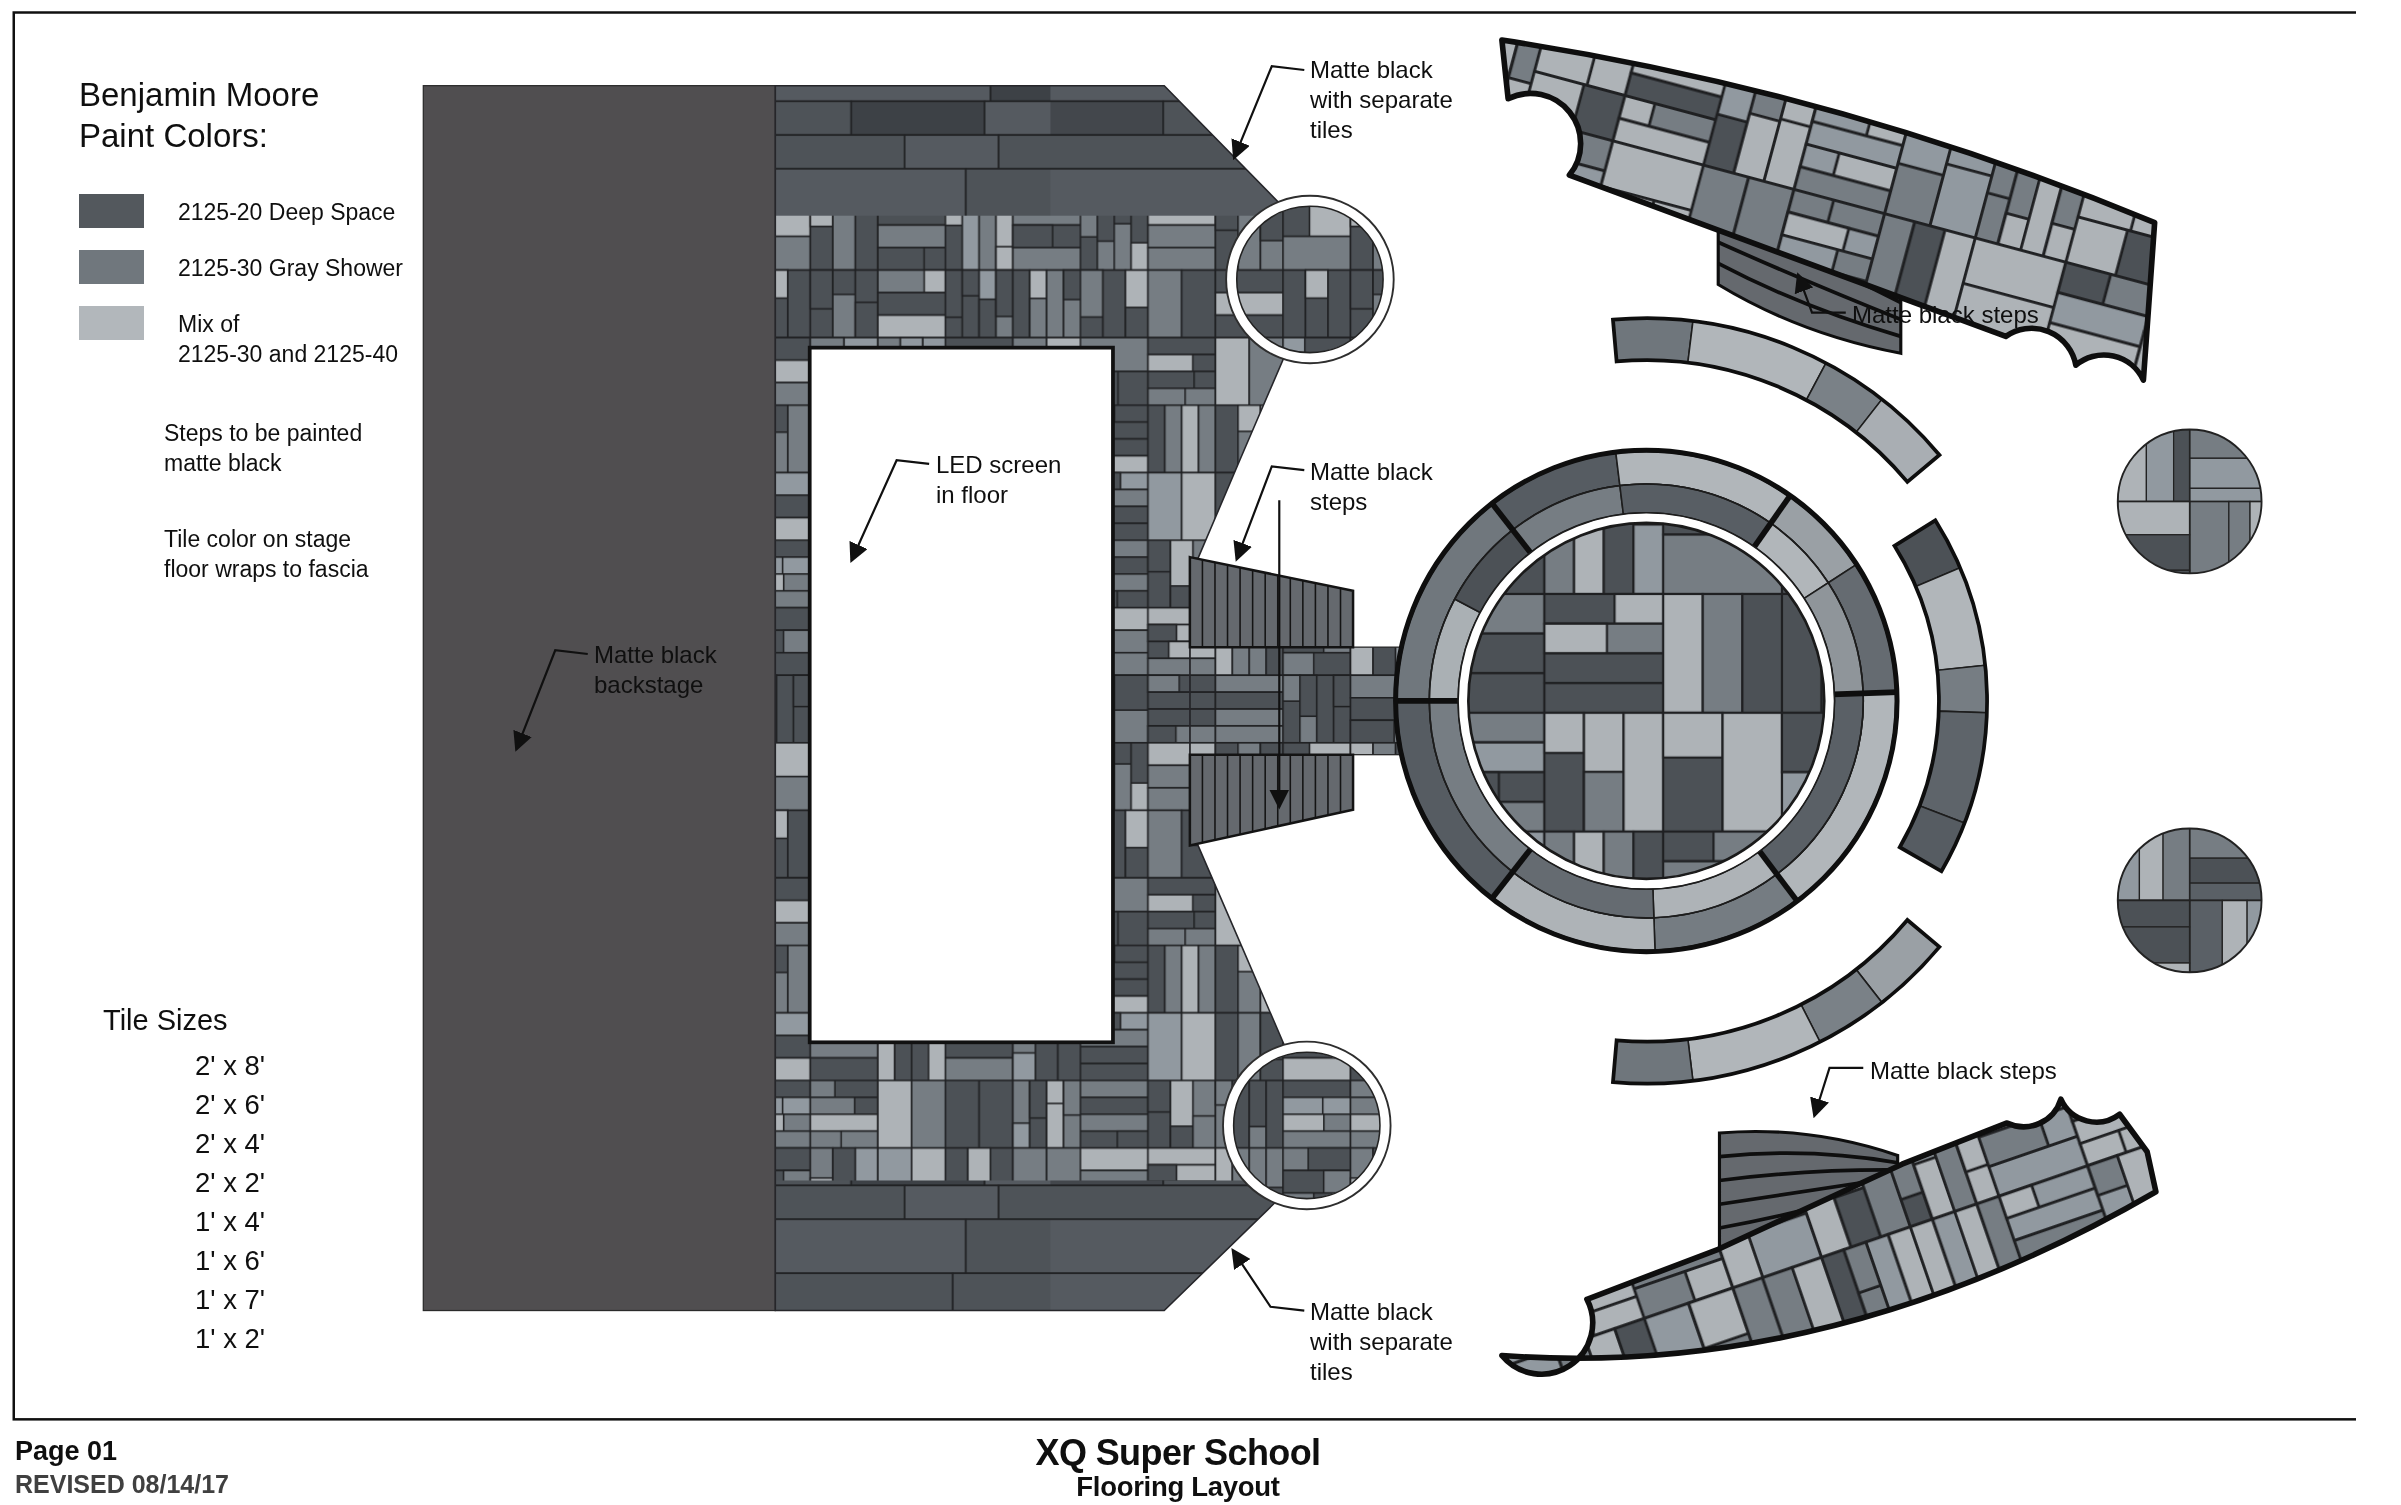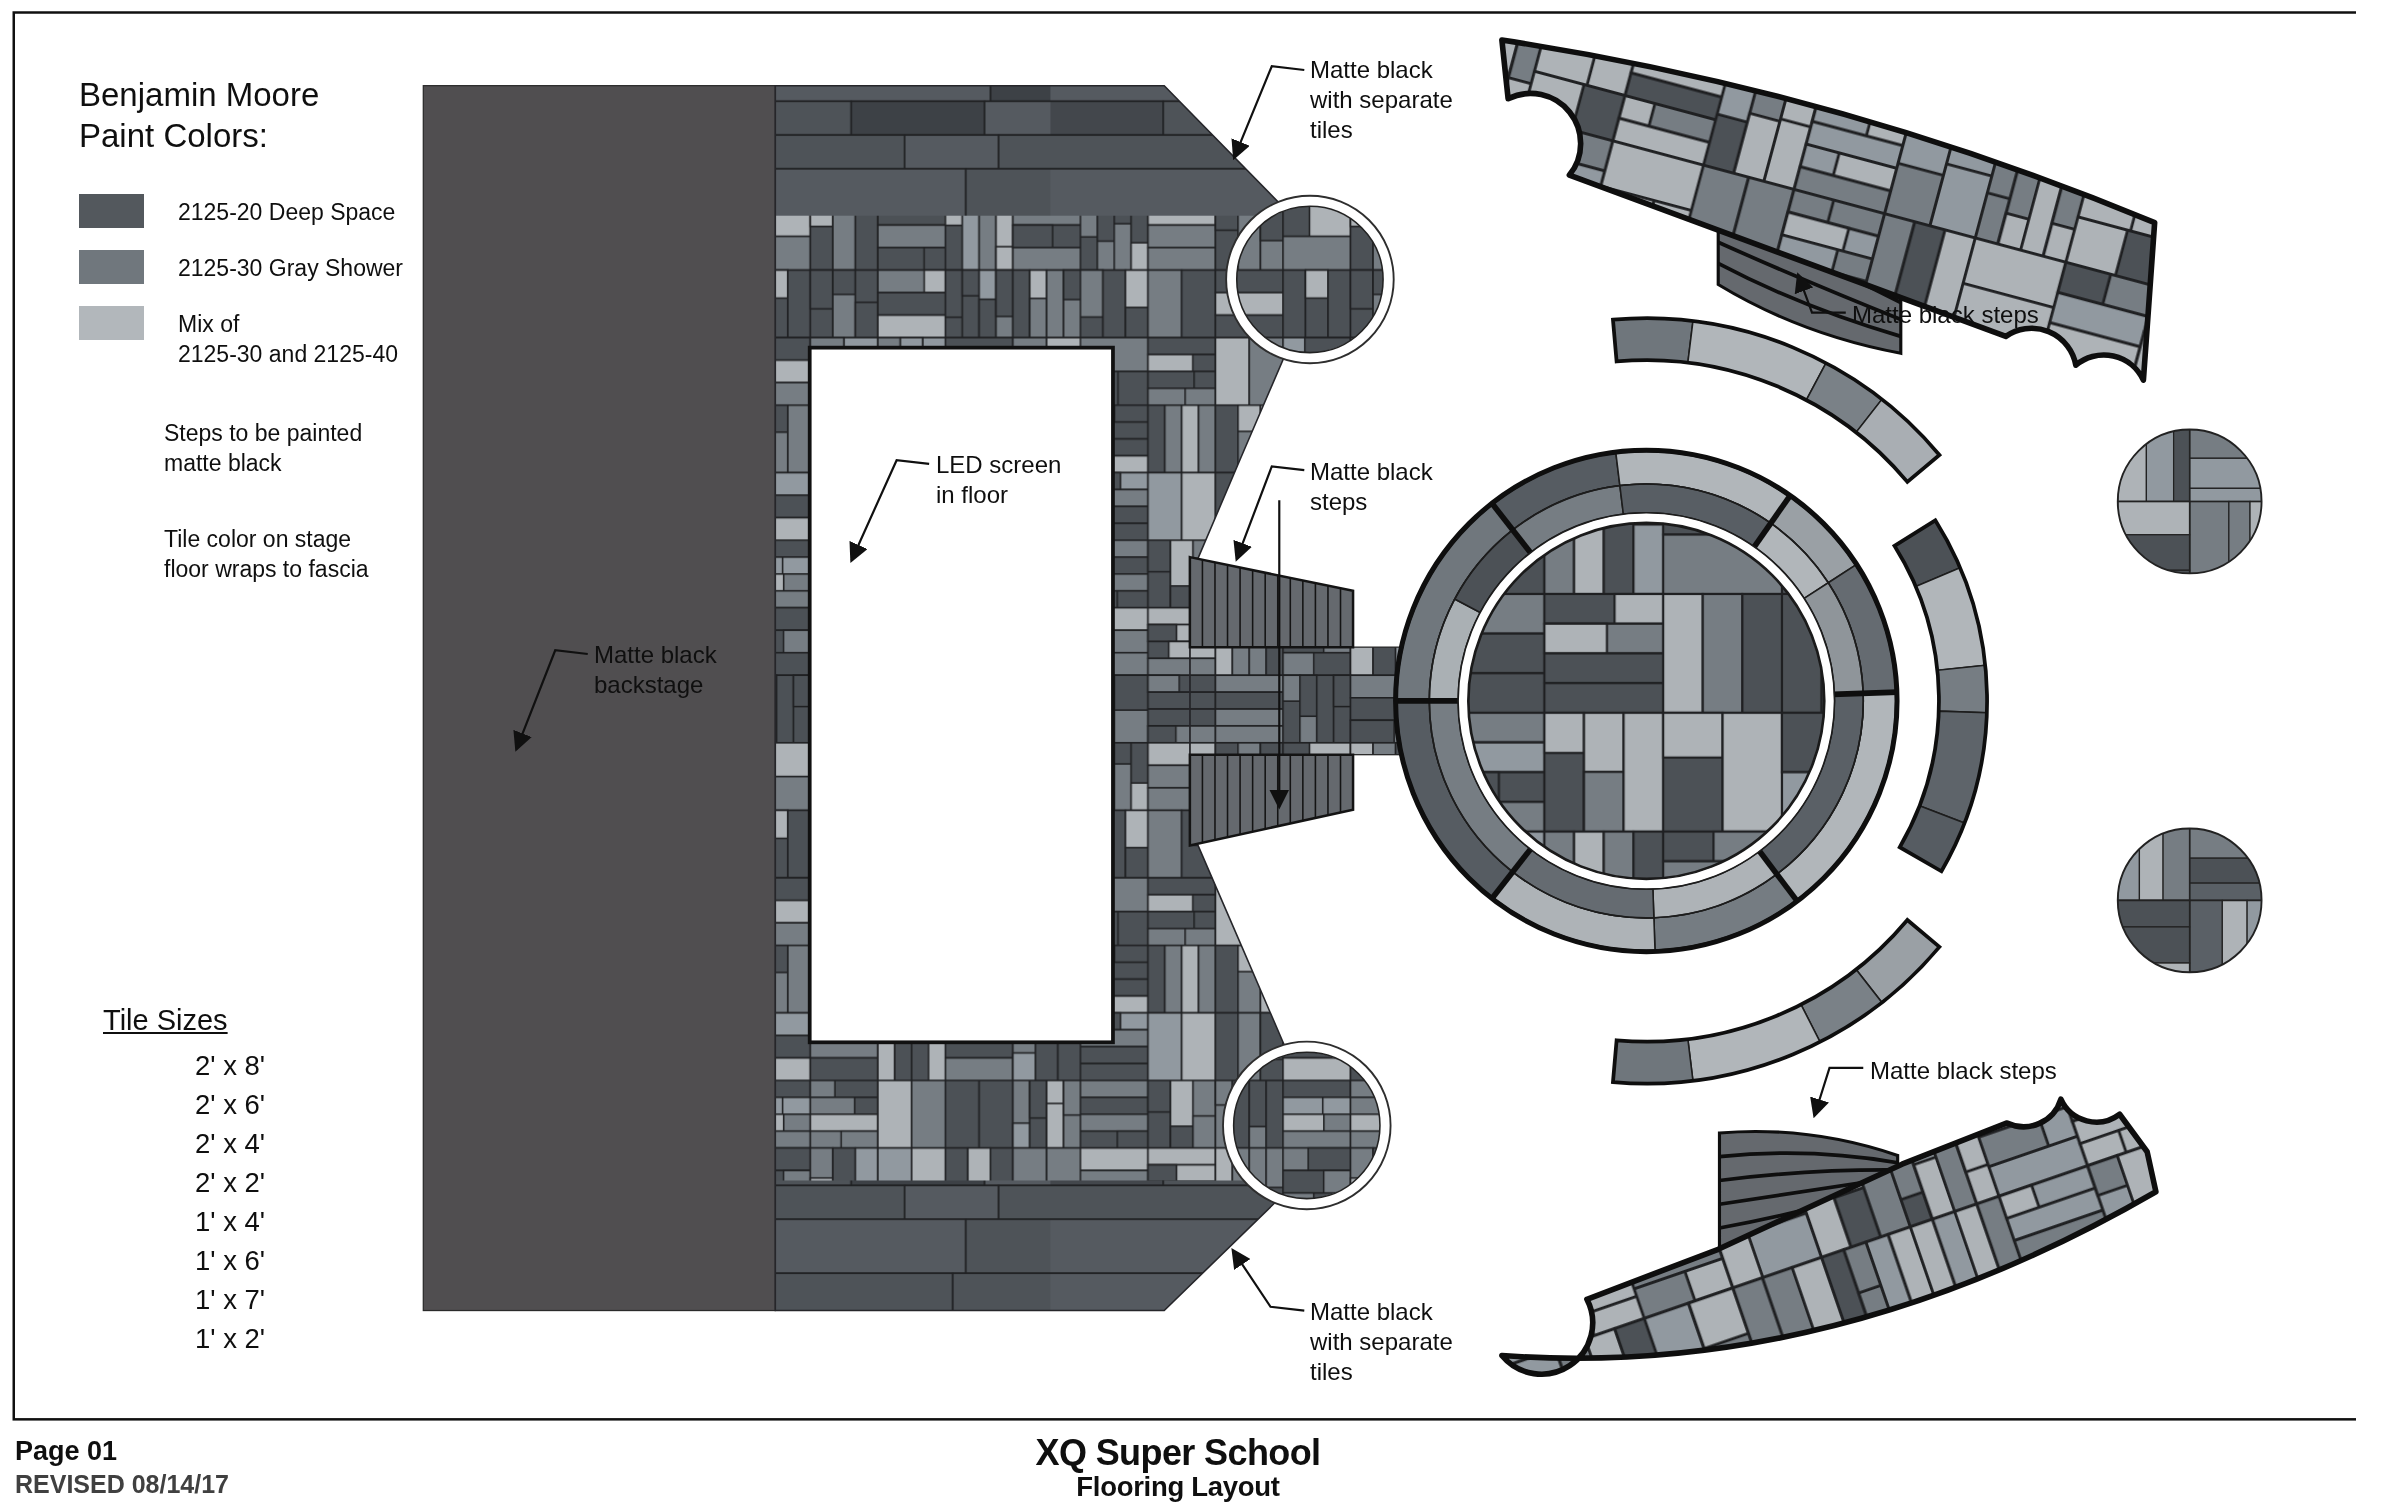--- a/index.html
+++ b/index.html
@@ -4,21 +4,21 @@
 <style>
   html,body{margin:0;padding:0;background:#fff;}
   #page{position:relative;width:2356px;height:1505px;background:#ffffff;overflow:hidden;
         font-family:"Liberation Sans","DejaVu Sans",sans-serif;color:#0f0f0f;}
   #scene{position:absolute;left:0;top:0;}
   .txt{position:absolute;white-space:nowrap;}
   .legend-head{font-size:33px;line-height:41px;font-weight:400;}
   .legend-lab{font-size:23px;line-height:29px;margin-left:14px;}
   .swatch{position:absolute;width:65px;height:34px;}
   .note{font-size:23px;line-height:30px;}
-  .tiles-head{font-size:29px;font-weight:400;text-decoration:underline;}
+  .tiles-head{font-size:29px;font-weight:400;}
   .tiles-item{font-size:27.5px;line-height:39px;}
   .ann{font-size:24px;line-height:30px;font-weight:400;}
   .pg{font-size:27px;font-weight:700;}
   .rev{font-size:25px;font-weight:700;}
   .ftitle{position:absolute;left:0;right:0;text-align:center;font-size:36px;font-weight:700;letter-spacing:-0.6px;}
   .fsub{position:absolute;left:0;right:0;text-align:center;font-size:27.5px;font-weight:700;letter-spacing:-0.3px;}
 </style>
 </head>
 <body>
 

